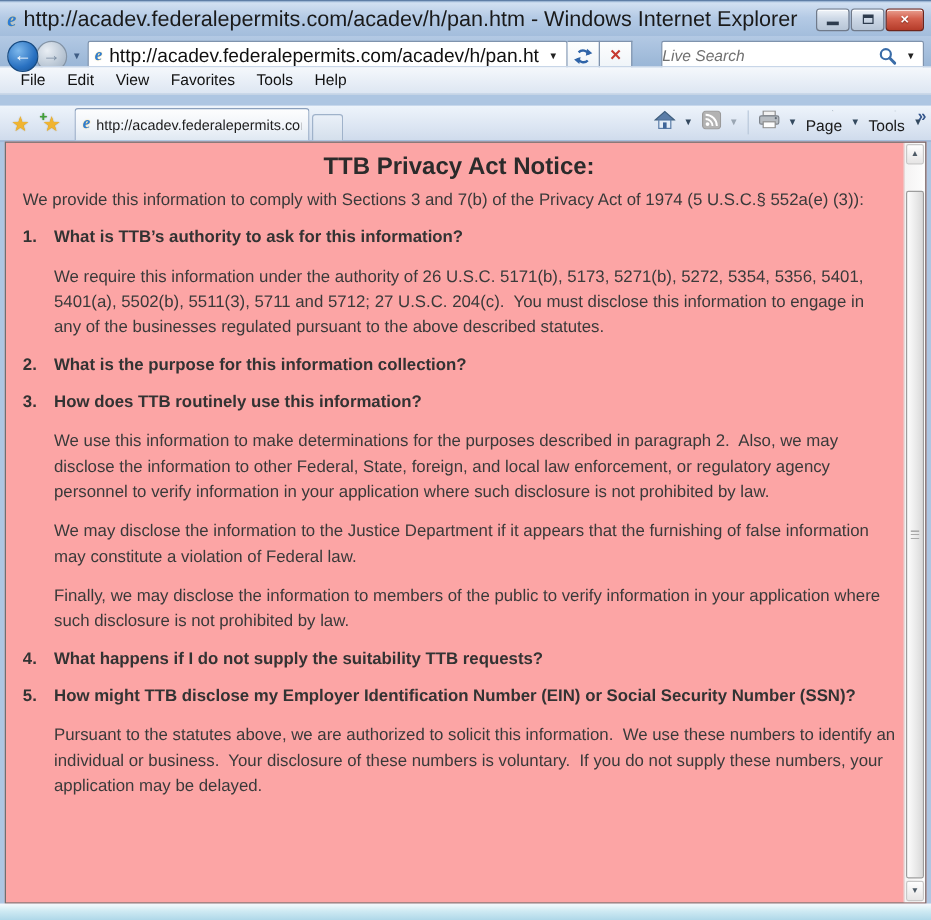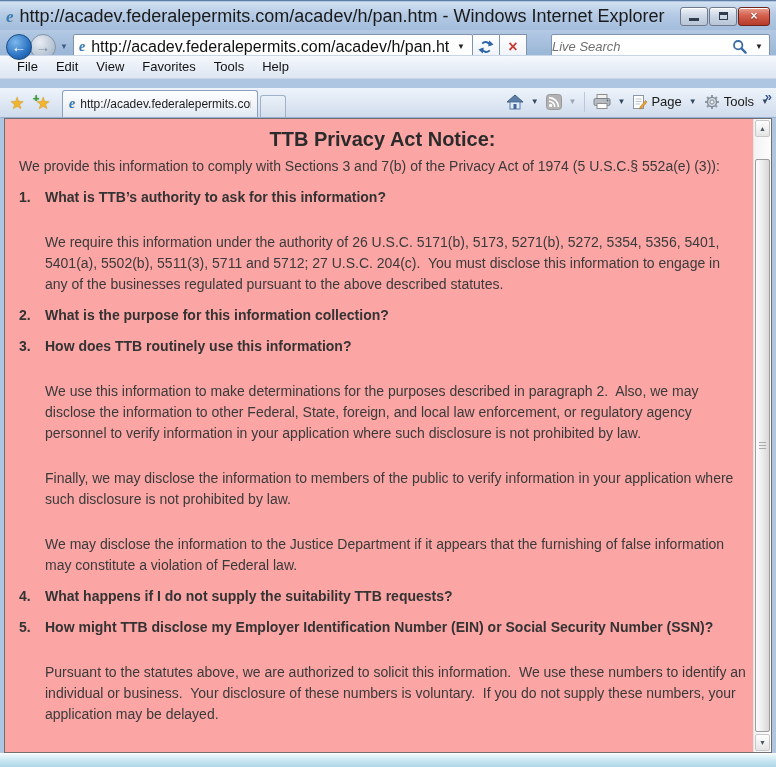--- a/index.html
+++ b/index.html
@@ -116,21 +116,21 @@
     border:1px solid #8ba0bd; border-bottom:none; border-radius:3px 3px 0 0;
     display:flex; align-items:center; padding:0 6px; gap:5px;
   }
   .tab-label { font-size:12px; color:#1c1c1c; white-space:nowrap; overflow:hidden; }
   .tab-stub {
     width:26px; height:22px; margin-left:2px;
     background:linear-gradient(#eaf0f8,#d4dfec);
     border:1px solid #9fb2ca; border-bottom:none; border-radius:3px 3px 0 0;
   }
   .cmd-right { margin-left:auto; display:flex; align-items:center; height:100%; padding-bottom:2px; }
-  .cmd-btn { display:flex; align-items:center; gap:4px; padding:2px 4px; height:24px; }
+  .cmd-btn { display:flex; align-items:flex-end; gap:4px; padding:2px 4px; height:24px;flex-direction:column; }
   .cmd-drop { font-size:8px; color:#33495f; padding:0 3px; }
   .cmd-drop.dim { color:#9aa6b3; }
   .cmd-sep { width:1px; height:20px; background:#b9c8da; margin:0 4px; }
   .cmd-label { font-size:13px; color:#1a1a1a; }
   .chevron {
     position:absolute; right:4px; top:1px; color:#34558b;
     font-size:13px; font-weight:bold;
   }
   
   .content-frame {
@@ -141,21 +141,21 @@
     position:absolute; inset:0; right:19px; overflow:hidden;
     padding:6px 6px 0 14px;
     color:var(--text-color,#3a3a3a); font-size:14px; line-height:21px;
   }
   .page-title { text-align:center; font-size:20px; line-height:28px; font-weight:bold; color:#2b2b2b; margin-bottom:3px; }
   .intro { white-space:pre-wrap; margin-bottom:10px; }
   .qa-item { margin-top:10px; }
   .qa-head { display:flex; font-weight:bold; color:#333; }
   .qa-num { width:26px; flex:none; }
   .qa-q { flex:1; }
-  .qa-p { margin-left:26px; margin-top:24px; white-space:pre-wrap; }
+  .qa-p { margin-left:26px; margin-top:12px; white-space:pre-wrap; }
   
   .scrollbar {
     position:absolute; top:0; right:0; bottom:0; width:18px;
     background:linear-gradient(90deg,#f4f3f3,#fdfdfd);
     border-left:1px solid #e3e3e3;
   }
   .scroll-btn {
     position:absolute; left:1px; right:1px; height:17px;
     background:linear-gradient(#fefefe,#e6e5e5);
     border:1px solid #c7c7c7; border-radius:2px;
@@ -335,22 +335,22 @@
           <span class="qa-q">What is the purpose for this information collection?</span>
         </div>
       </div>
 
       <div class="qa-item">
         <div class="qa-head">
           <span class="qa-num">3.</span>
           <span class="qa-q">How does TTB routinely use this information?</span>
         </div>
         <div class="qa-p">We use this information to make determinations for the purposes described in paragraph 2.  Also, we may disclose the information to other Federal, State, foreign, and local law enforcement, or regulatory agency personnel to verify information in your application where such disclosure is not prohibited by law.</div>
+        <div class="qa-p">We may disclose the information to the Justice Department if it appears that the furnishing of false information may constitute a violation of Federal law.</div>
         <div class="qa-p">Finally, we may disclose the information to members of the public to verify information in your application where such disclosure is not prohibited by law.</div>
-        <div class="qa-p">We may disclose the information to the Justice Department if it appears that the furnishing of false information may constitute a violation of Federal law.</div>
       </div>
 
       <div class="qa-item">
         <div class="qa-head">
           <span class="qa-num">4.</span>
           <span class="qa-q">What happens if I do not supply the suitability TTB requests?</span>
         </div>
       </div>
 
       <div class="qa-item">

